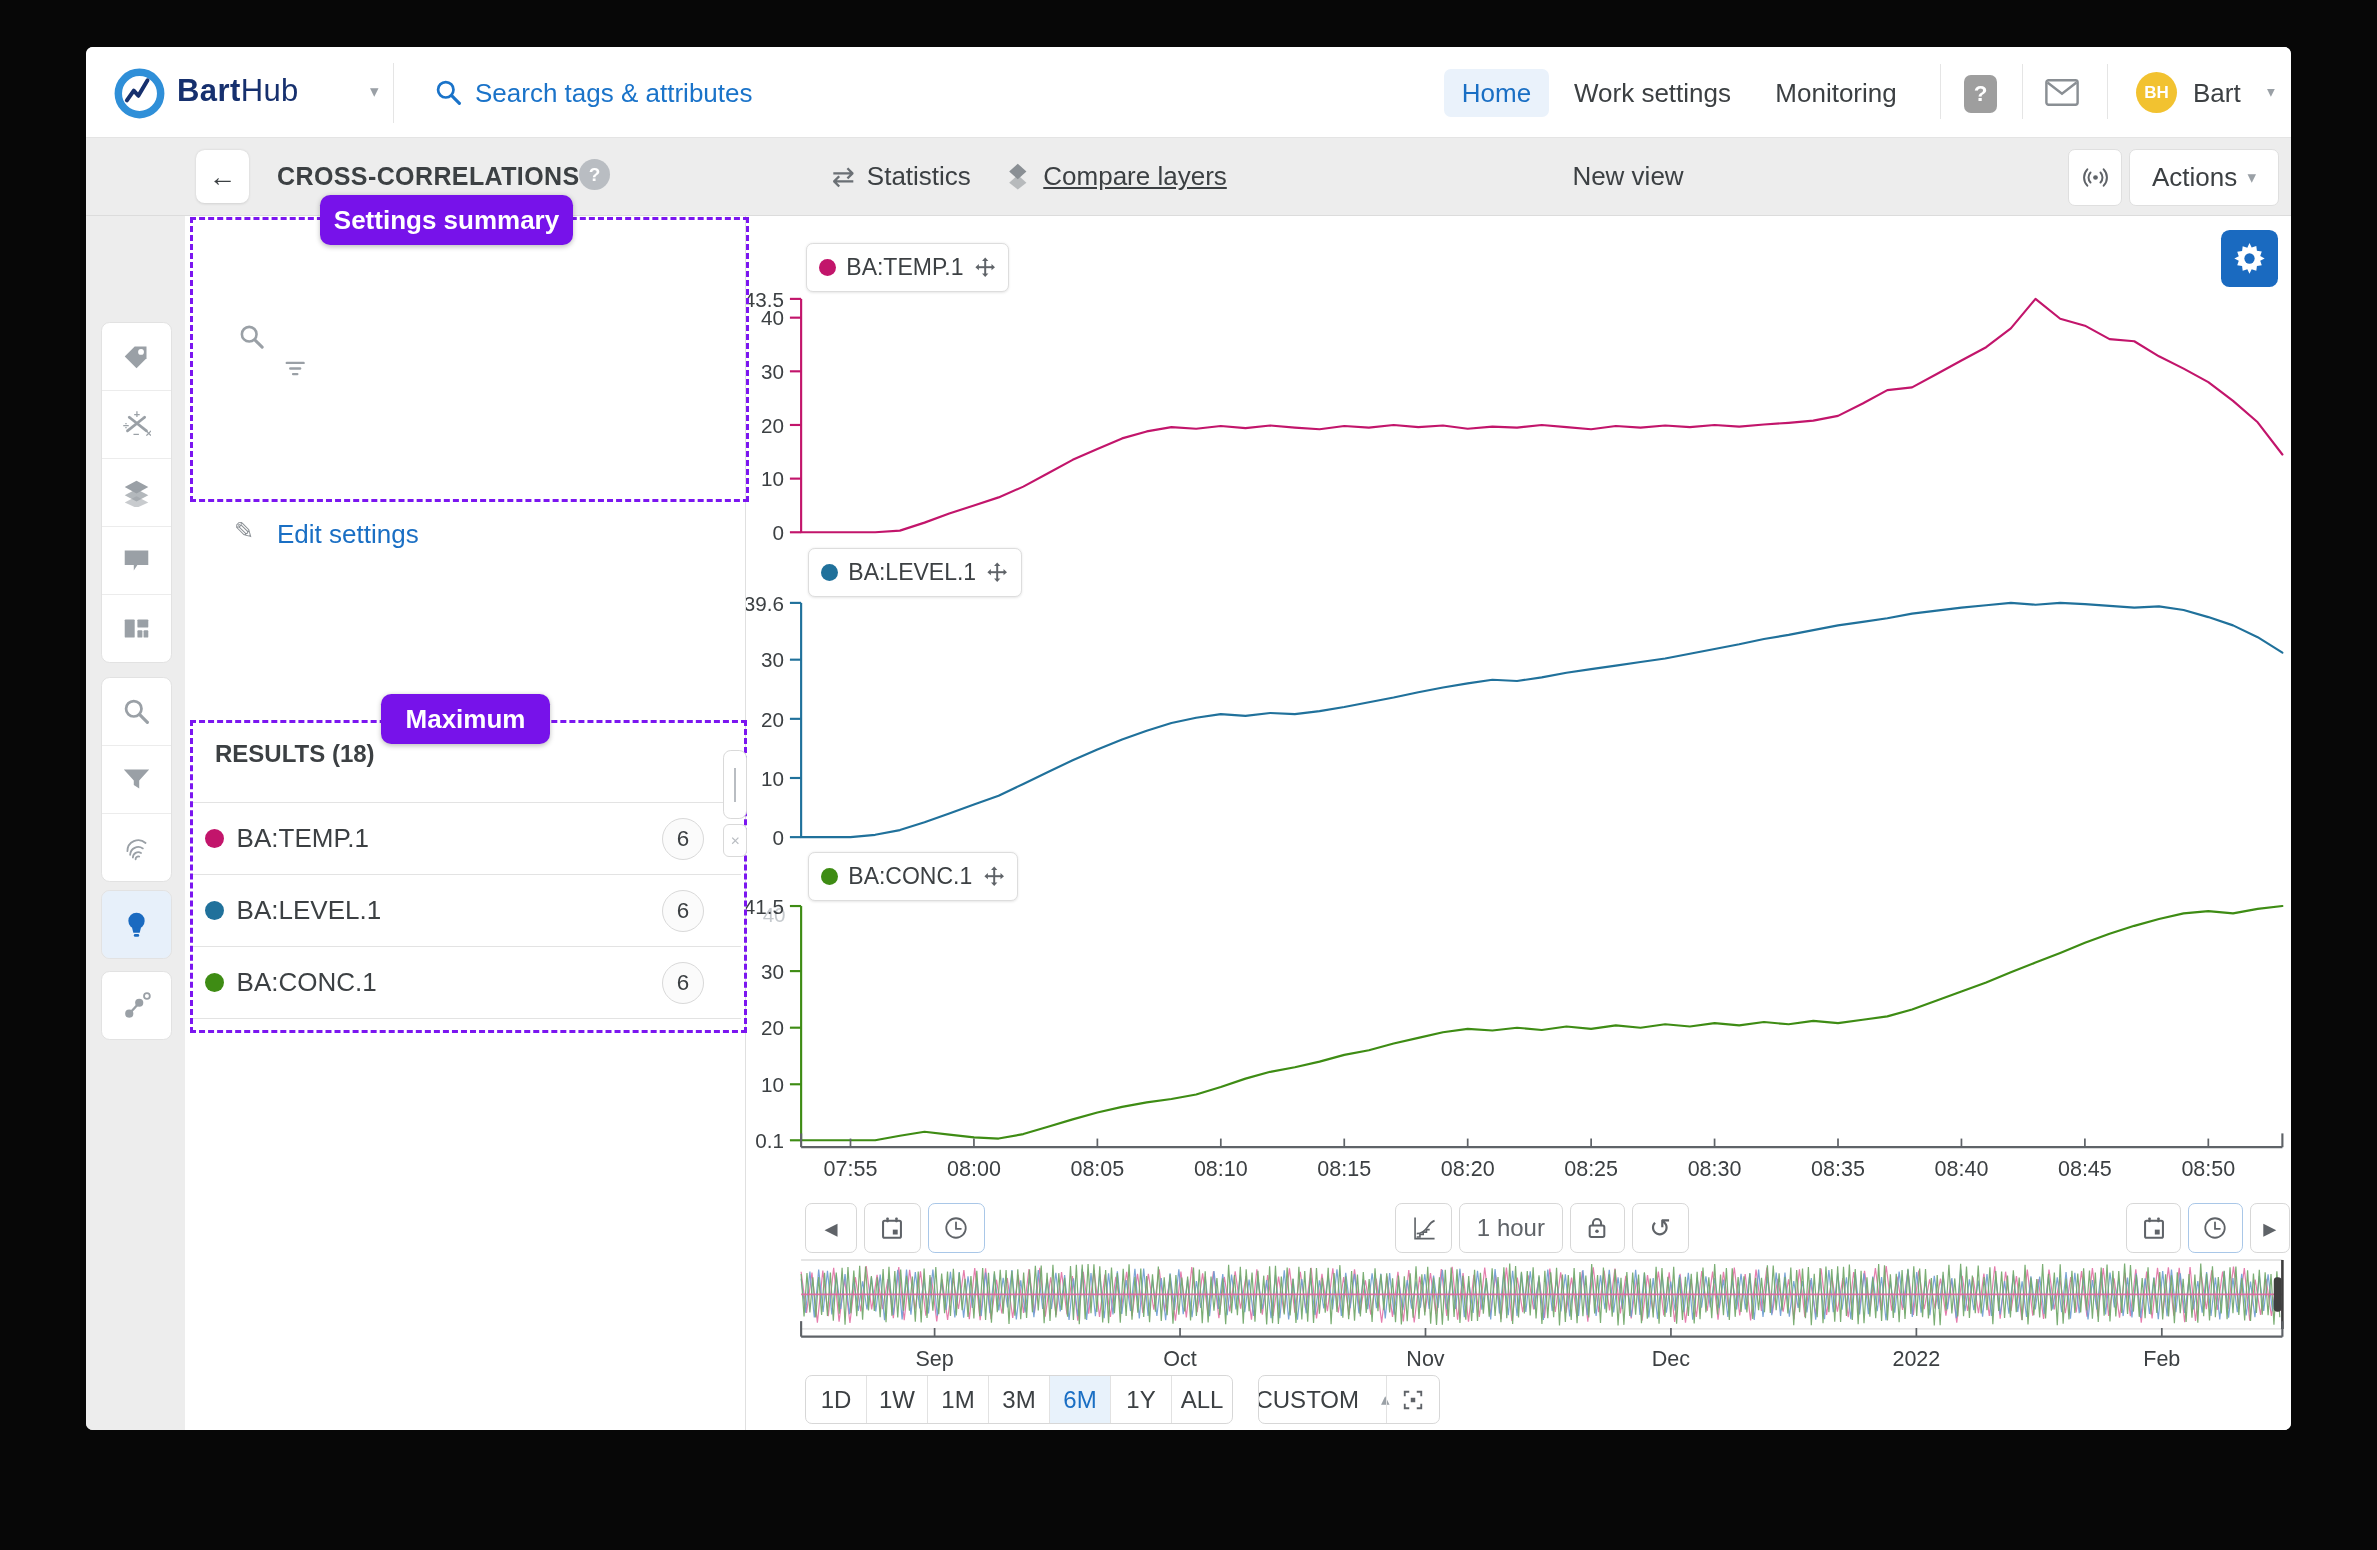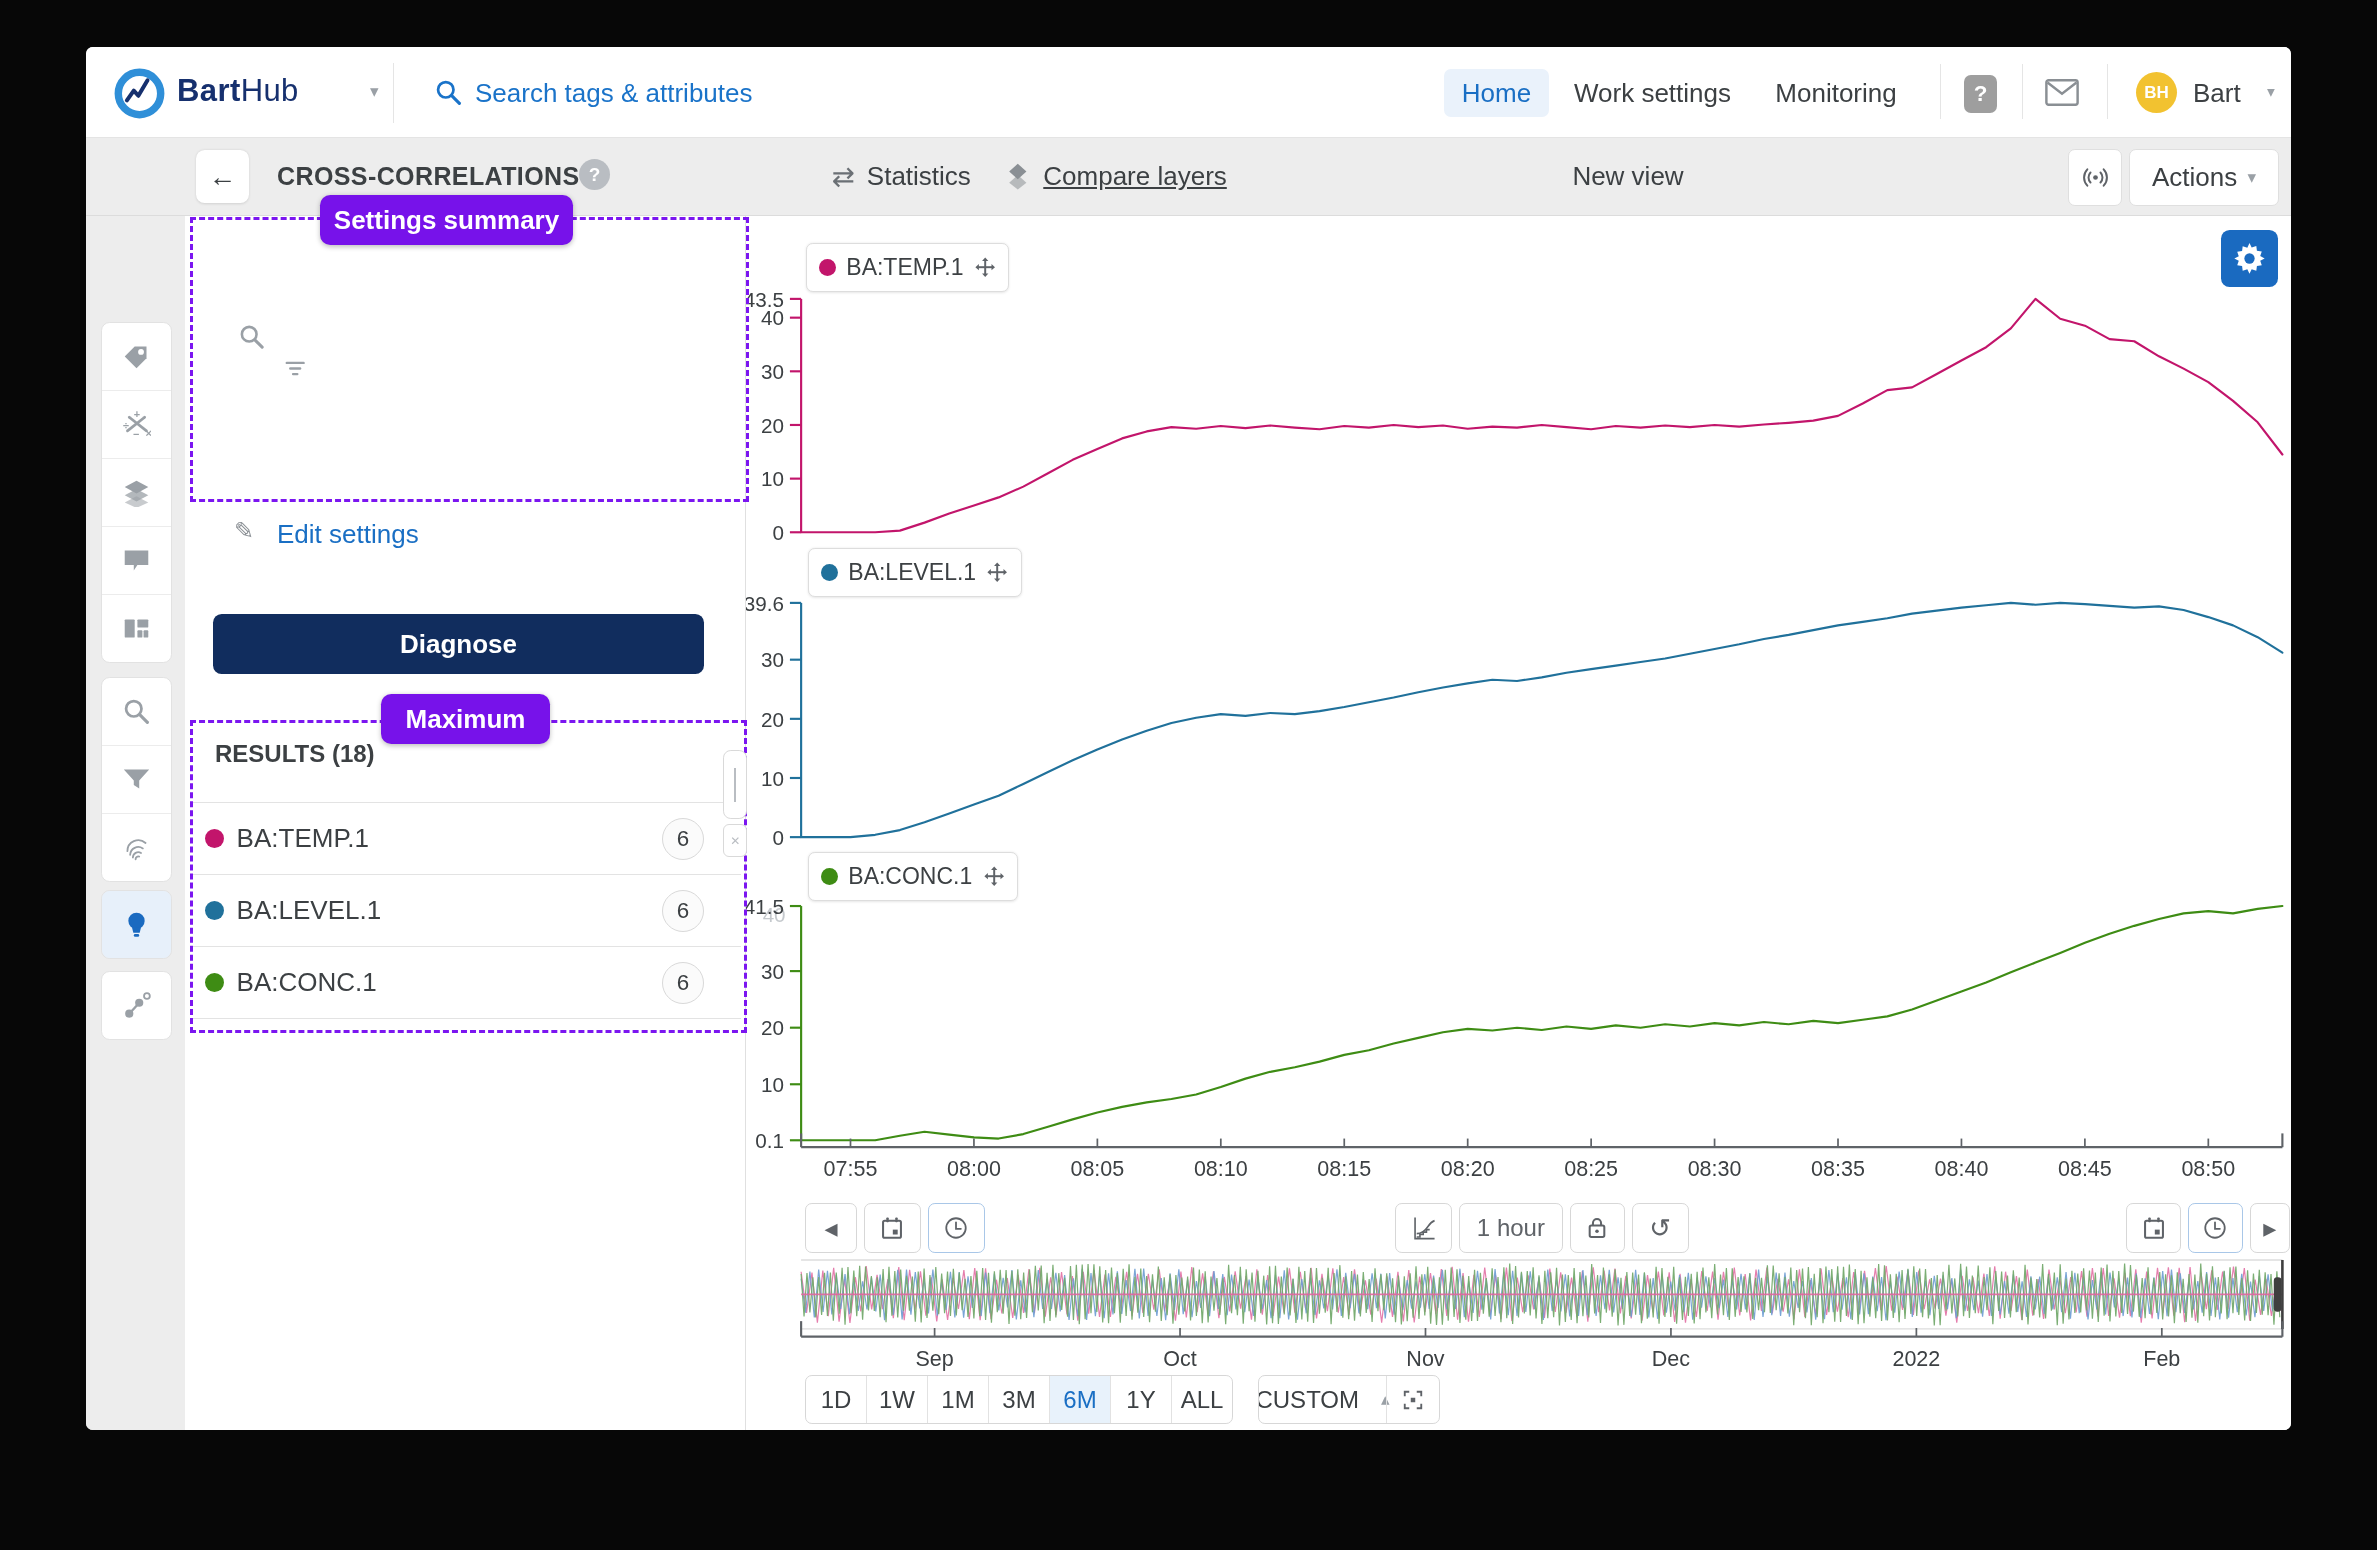--- a/index.html
+++ b/index.html
@@ -317,21 +317,20 @@
   <span class="set-icon" style="left:138px;top:388px;font-size:27.6px;letter-spacing:-1.7px;">⟨⋯⟩</span>
   <span class="set-sub" style="left:207px;top:376px;font-size:19px;">⇤</span>
   <div class="set-sub" style="left:239px;top:376px;">15/02/2022 07:53:12</div>
   <span class="set-sub" style="left:207px;top:405px;font-size:19px;">⇥</span>
   <div class="set-sub" style="left:239px;top:405px;">15/02/2022 08:53:12</div>
 
   <span class="abs" style="left:148px;top:470px;font-size:24px;color:#8a8f94;z-index:3;">✎</span>
   <div class="edit-link">Edit settings</div>
   <div class="hdiv" style="left:99px;top:534px;width:560px;background:#e8e8e8;"></div>
 
-  <div class="diagnose">Diagnose</div>
 
   <div class="results-header">RESULTS (18)</div>
   <div id="results-rows">
       <div class="res-row">
         <span class="res-dot" style="background: rgb(194, 21, 107);"></span>
         <span class="res-label">BA:TEMP.1</span>
         <span class="res-badge">6</span>
       </div>
       <div class="res-row">
         <span class="res-dot" style="background: rgb(32, 113, 155);"></span>

